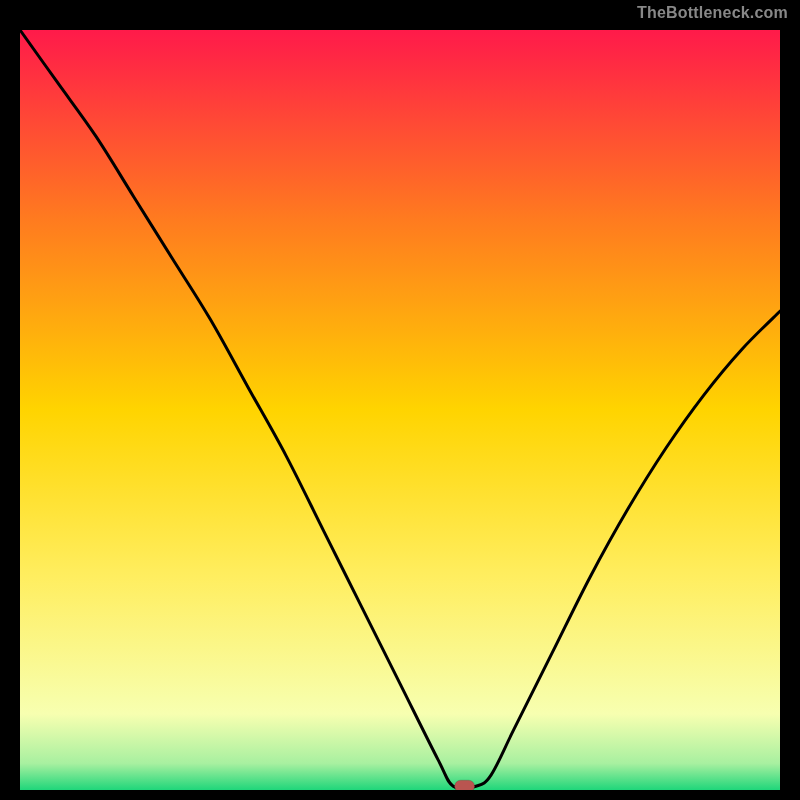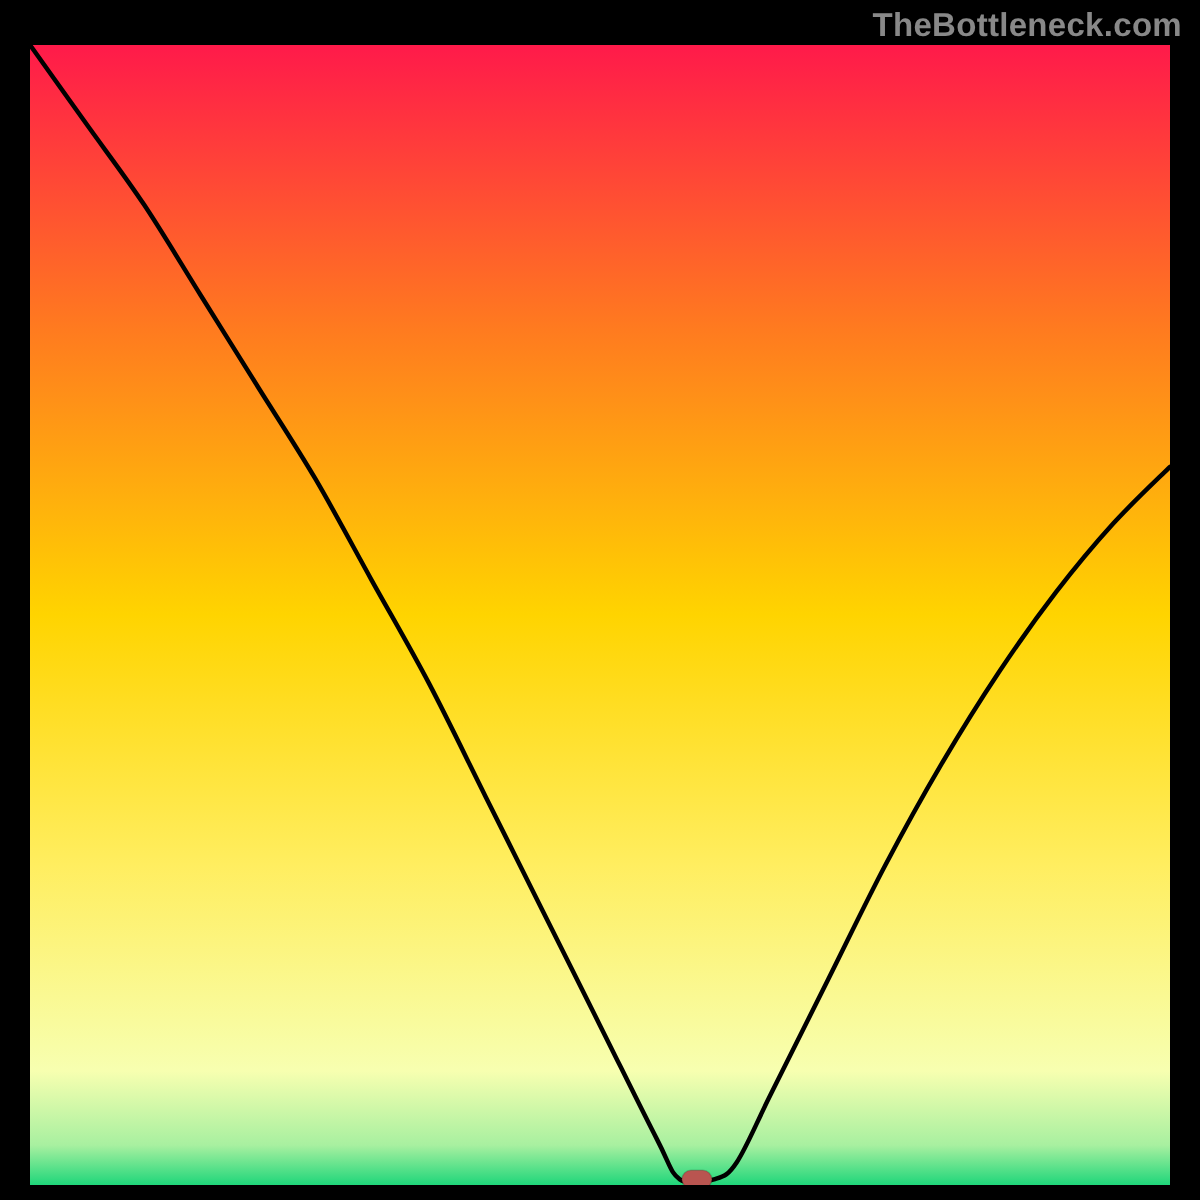--- a/index.html
+++ b/index.html
@@ -15,21 +15,21 @@
     position: relative;
     width: 800px;
     height: 800px;
     background: #000;
   }
   .watermark {
     position: absolute;
     top: 4px;
     right: 12px;
     color: #888;
-    font-size: 22px;
+    font-size: 16px;
     font-weight: 600;
     letter-spacing: 0.2px;
     z-index: 10;
   }
   .plot {
     position: absolute;
     left: 20px;
     top: 30px;
     width: 760px;
     height: 760px;

